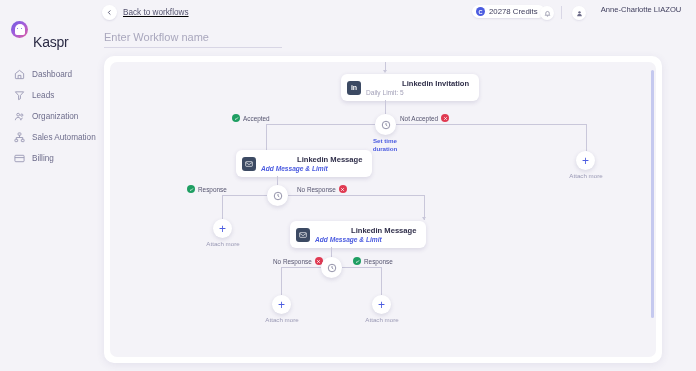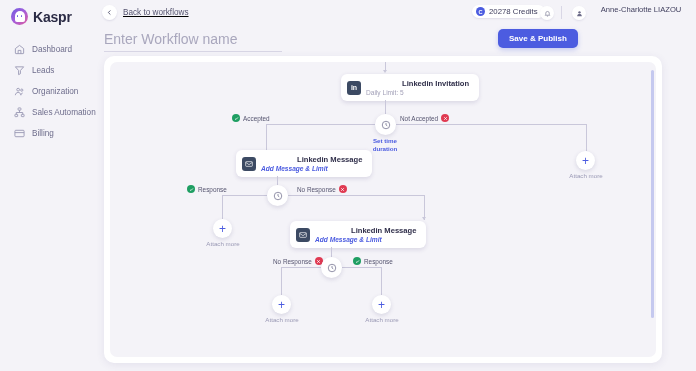--- a/index.html
+++ b/index.html
@@ -30,21 +30,21 @@
     background: #ffffff;
     border-radius: 5px 5px 2px 2px;
   }
   .logo-ghost::before, .logo-ghost::after{
     content:""; position:absolute; top:4px; width:1.6px; height:1.6px;
     border-radius:50%; background:#6f5ce0;
   }
   .logo-ghost::before{ left:2px; }
   .logo-ghost::after{ left:6px; }
   .logo-text {
-    font-size: 14px; font-weight: 700; color: #2b2b45; letter-spacing: -0.2px;
+    font-size: 14px; font-weight: 400; color: #2b2b45; letter-spacing: -0.2px; margin-top: 26px;
   }
   .nav { margin-top: 14px; }
   .nav-item {
     display: flex; align-items: center; gap: 7px;
     padding: 5px 0 5px 14px; cursor: pointer;
   }
   .nav-item .nav-ico { width: 11px; height: 11px; flex: none; color: #9a99b5; }
   .nav-item .nav-ico svg { display: block; width: 11px; height: 11px; }
   .nav-label { font-size: 8.2px; color: #6e6d8c; white-space: nowrap; }
 
@@ -99,21 +99,21 @@
     position: absolute; left: 498px; top: 29px;
     background: #4c5ce0; color: #ffffff; border: none; border-radius: 5px;
     font-size: 8px; font-weight: 700; padding: 5px 11px; cursor: pointer;
     font-family: "Liberation Sans", sans-serif;
     box-shadow: 0 2px 5px rgba(76,92,224,.28);
   }
 
   .wf-name-input {
     position: absolute; left: 104px; top: 31px; width: 178px;
     border: none; border-bottom: 1px solid #d8d6e5; background: transparent;
-    font-size: 14px; color: #3e3d5c; padding: 0 0 4px 0;
+    font-size: 11px; color: #3e3d5c; padding: 0 0 4px 0;
     font-family: "Liberation Sans", sans-serif; outline: none;
   }
   .wf-name-input::placeholder { color: #a9a7bd; }
 
   
   .canvas-outer {
     position: absolute; left: 104px; top: 56px; width: 558px; height: 307px;
     background: #ffffff; border-radius: 10px;
     box-shadow: 0 2px 8px rgba(70,60,120,.09);
   }
@@ -286,21 +286,20 @@
       <span class="icon-circle">
         <svg viewBox="0 0 24 24" fill="currentColor">
             <circle cx="12" cy="8" r="4"></circle>
             <path d="M4 21c0-4.4 3.6-8 8-8s8 3.6 8 8z"></path>
           </svg>
       </span>
     </div>
     <div class="user-name">Anne-Charlotte LIAZOU</div>
   </div>
 
-  <button class="publish-btn">Save &amp; Publish</button>
 
   <input class="wf-name-input" value="" placeholder="Enter Workflow name" style="">
 
   <div class="canvas-outer">
     <div class="canvas-inner">
       <div class="vscroll"></div>
 
       <div class="flow">
 
         <div class="edge v" style="left:275px; top:0px; height:9px;"></div>

